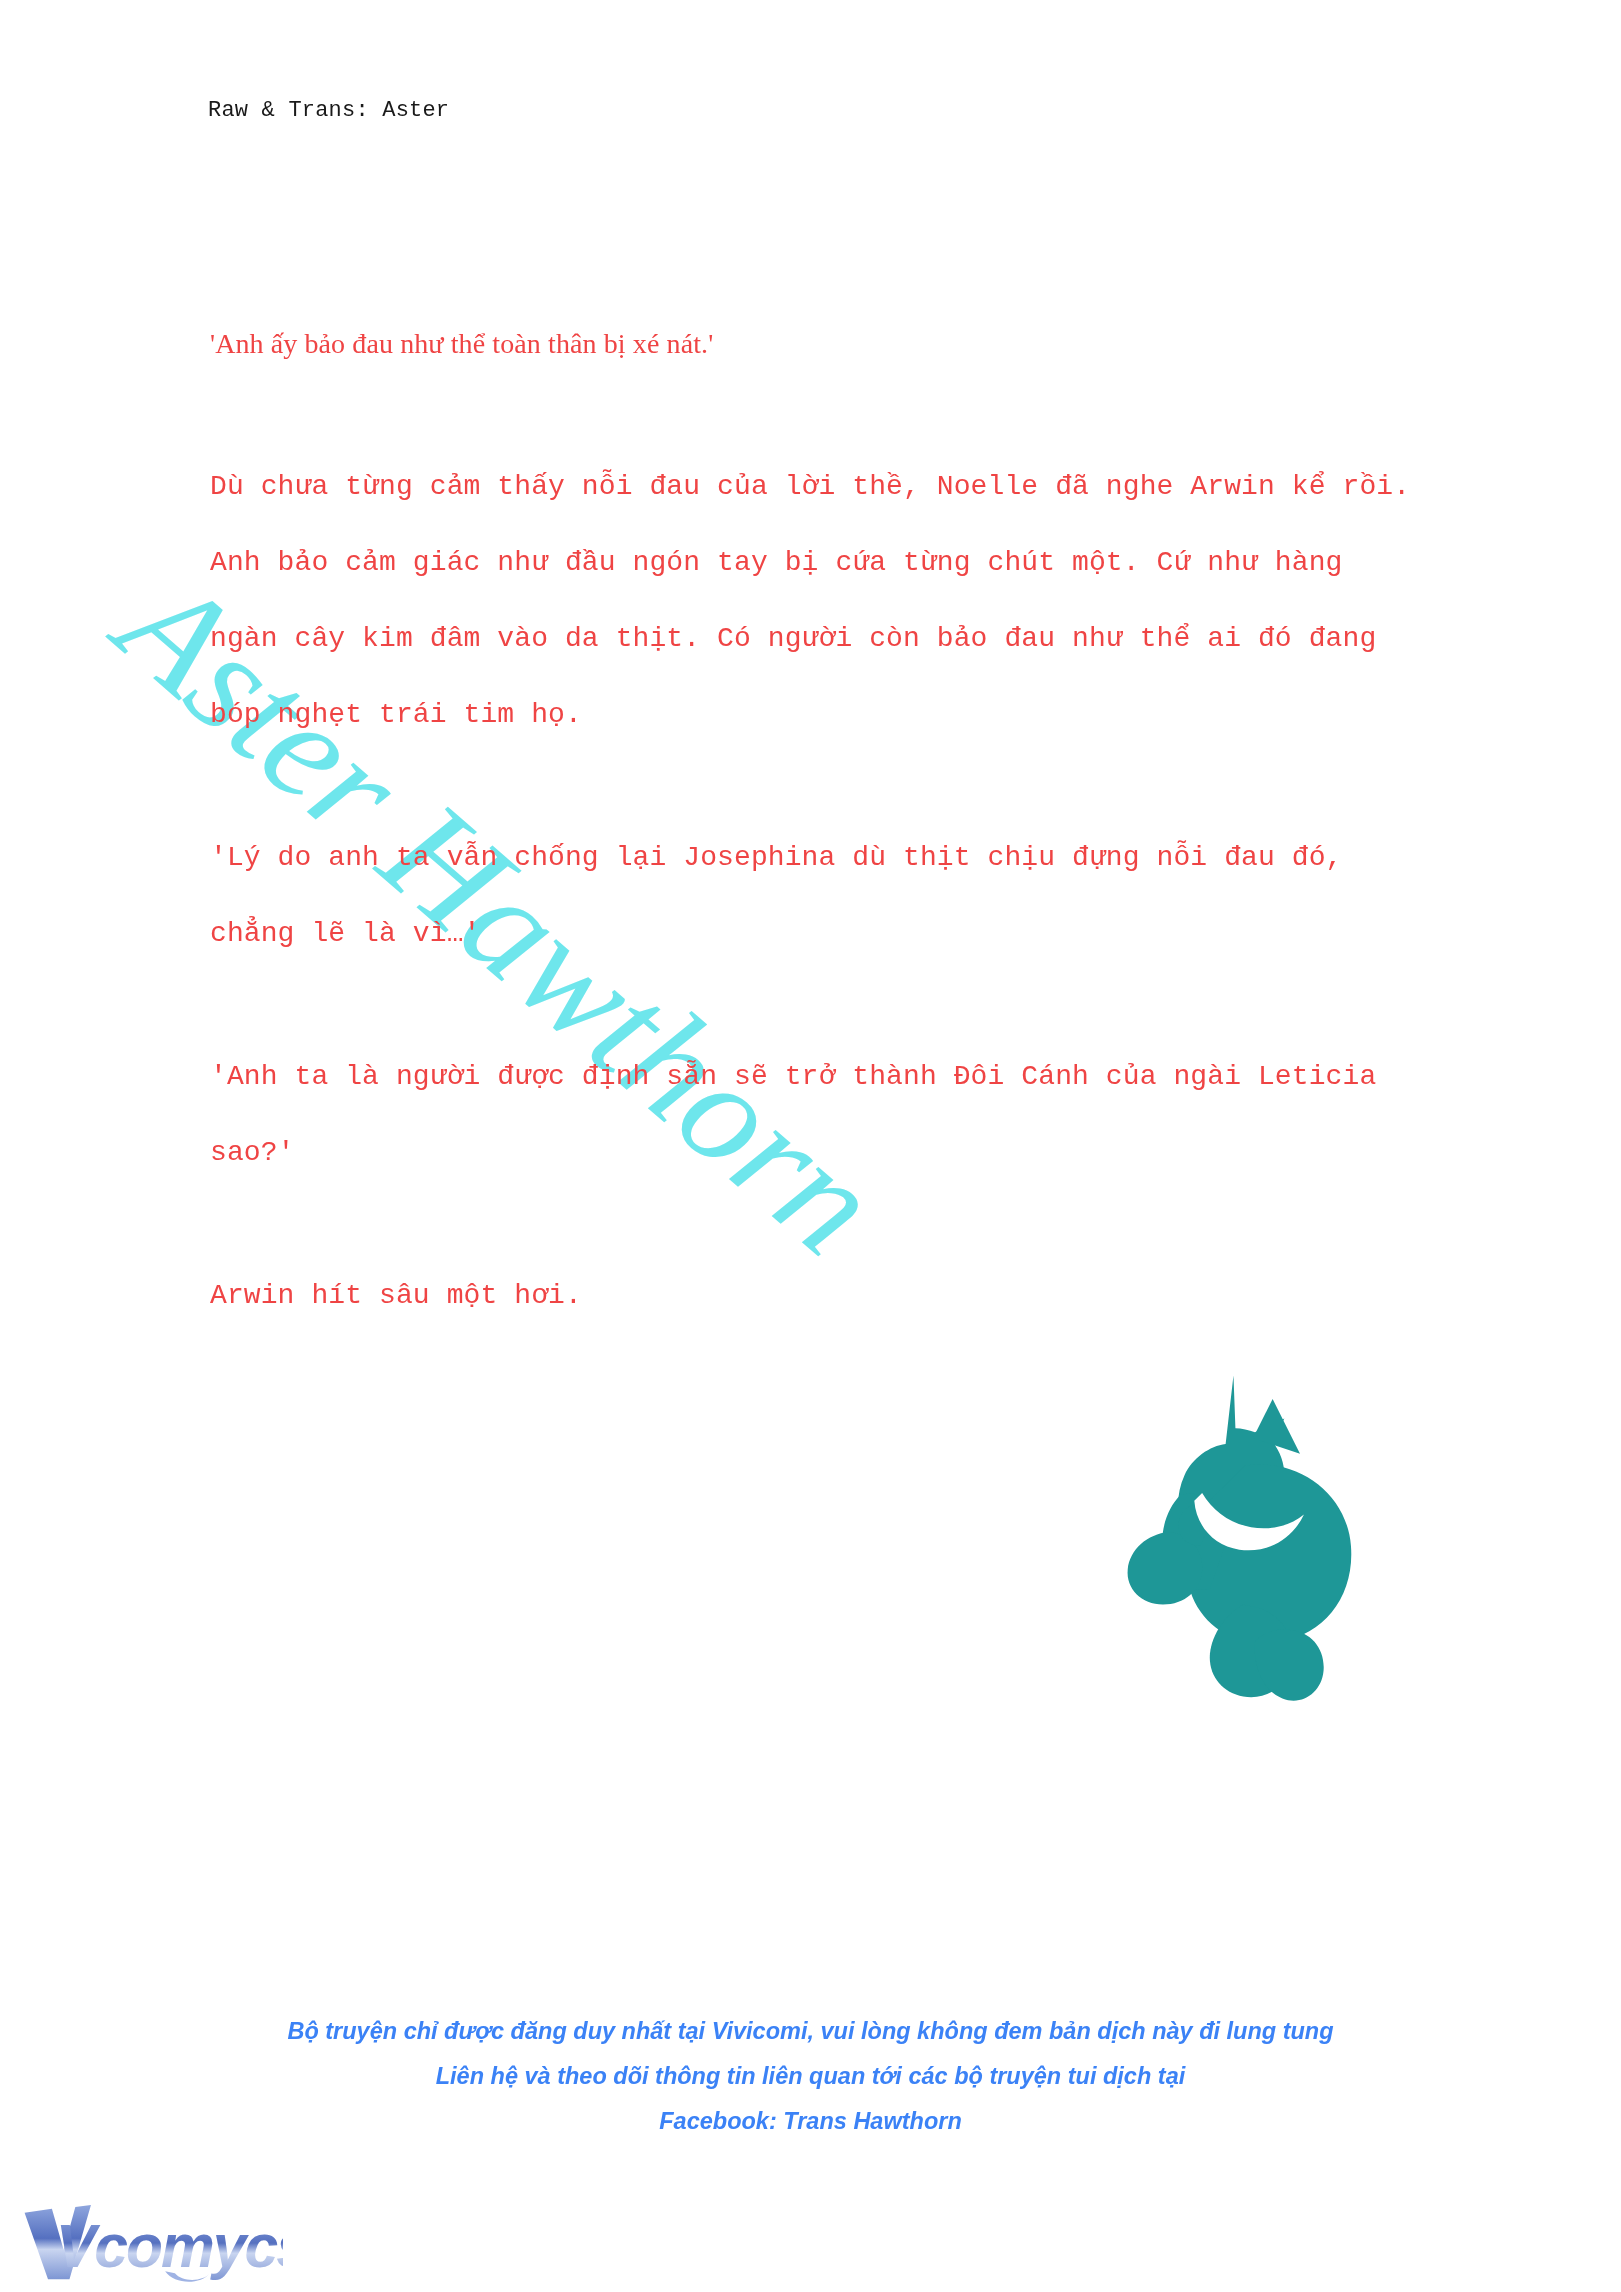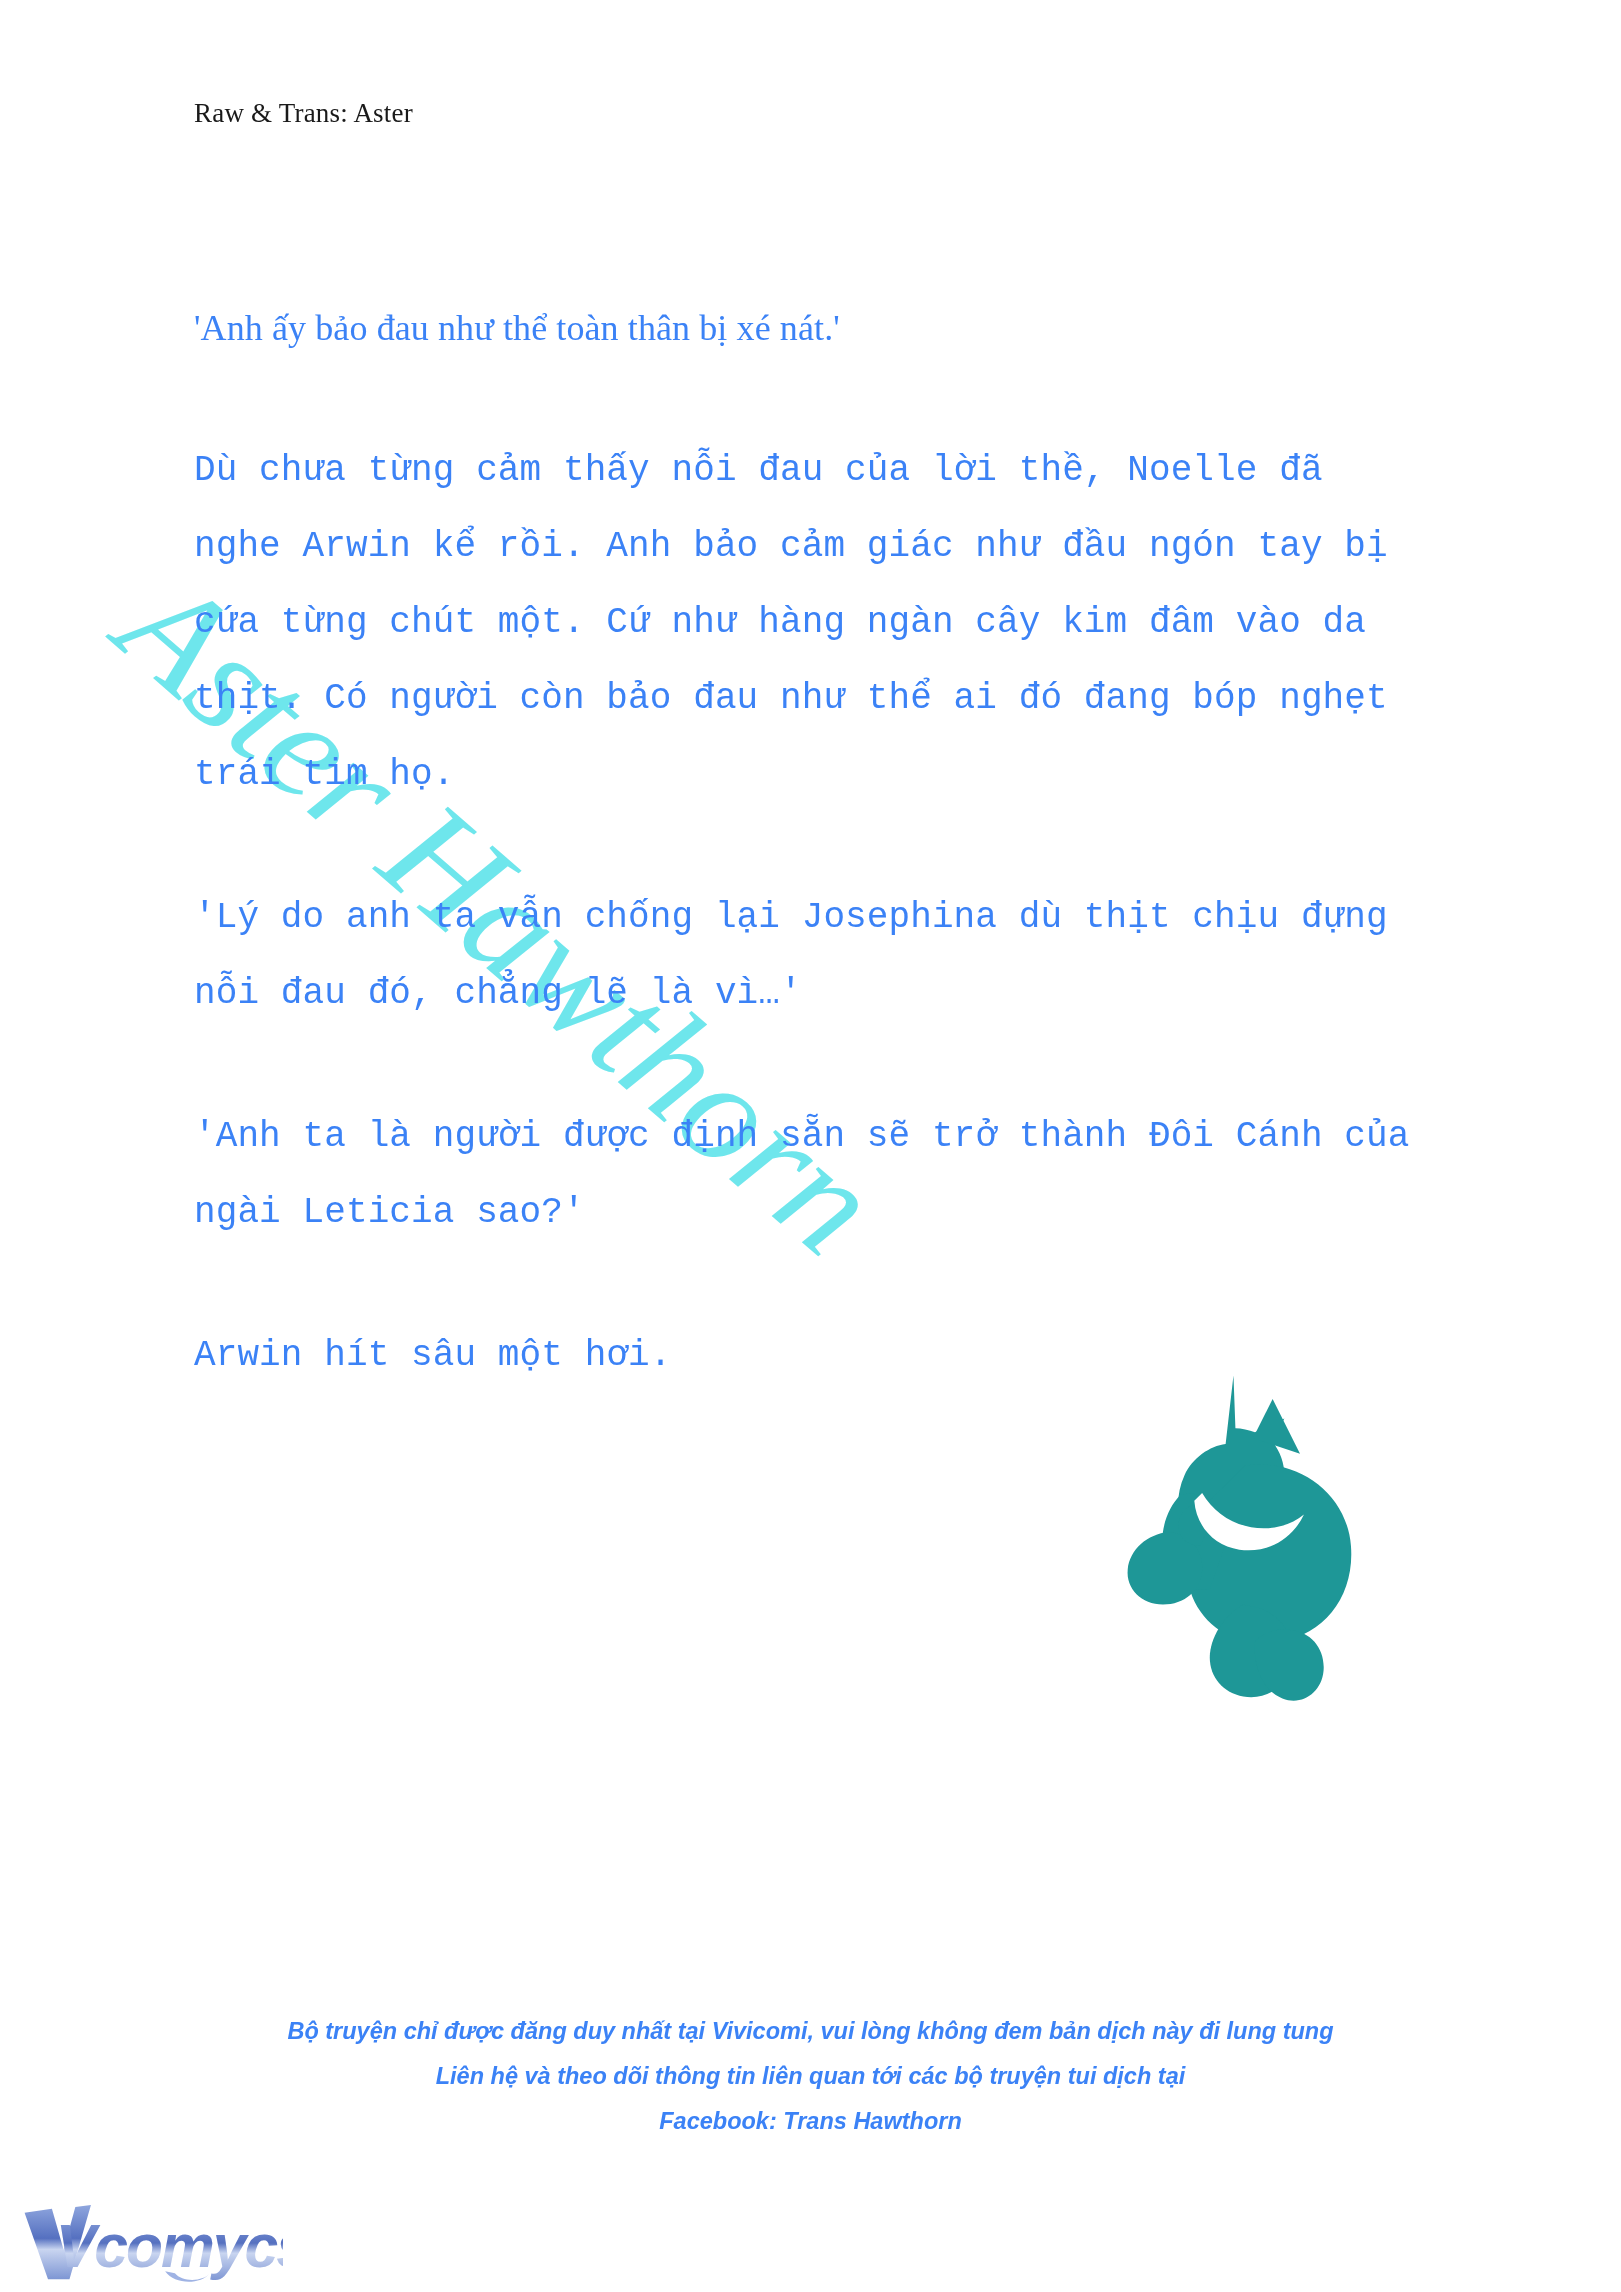--- a/index.html
+++ b/index.html
@@ -18,44 +18,44 @@
   
   .page {
     position: absolute;
     inset: 0;
     background: #ffffff;
   }
 
   
   .page-header {
     position: absolute;
-    left: 194px;
+    left: 208px;
     top: 98px;
-    font-family: Liberation Serif, serif;
-    font-size: 27px;
+    font-family: Liberation Mono, monospace;
+    font-size: 22px;
     color: #1a1a1a;
     letter-spacing: 0.2px;
     white-space: nowrap;
   }
 
   
   .content {
     position: absolute;
     left: 194px;
     top: 290px;
     width: 1235px;
     z-index: 3;
   }
 
   .para {
     font-family: "Liberation Serif", serif;
-    font-size: 36px;
+    font-size: 28px;
     line-height: 76px;
-    color: #3b82f6;
-    margin: 0;
+    color: #ef4444;
+    margin: 16px;
     max-width: 1220px;
     letter-spacing: 0.1px;
   }
   .para + .para {
     margin-top: 67px;
     font-family: Liberation Mono, monospace;
   }
   .para.narrow { max-width: 1206px; }
 
   

